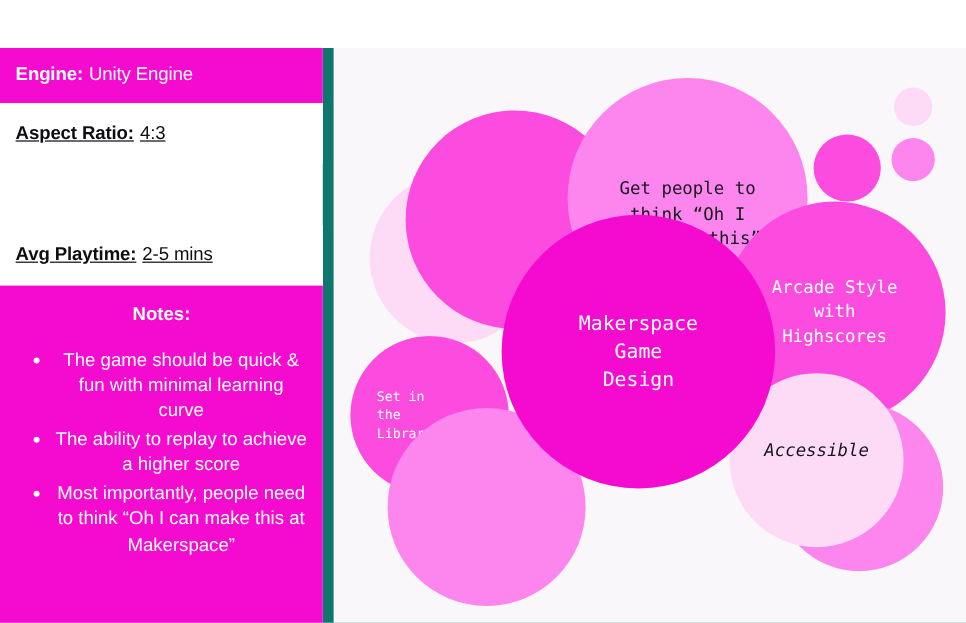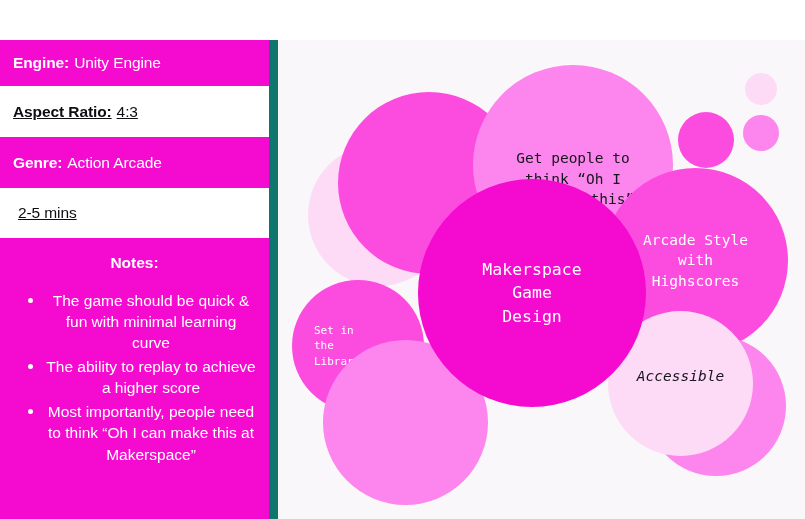--- a/index.html
+++ b/index.html
@@ -107,26 +107,23 @@
     <div class="spec-row magenta" id="row-engine">
       <span class="k">Engine:</span>
       <span class="v">Unity Engine</span>
     </div>
 
     <div class="spec-row plain" id="row-aspect-ratio">
       <span class="k">Aspect Ratio:</span>
       <span class="v">4:3</span>
     </div>
 
-    <div class="spec-row magenta" id="row-genre">
-      <span class="k">Genre:</span>
-      <span class="v">Action Arcade</span>
-    </div>
 
     <div class="spec-row plain" id="row-avg-playtime">
+      <span class="k">Avg Playtime:</span>
       <span class="v">2-5 mins</span>
     </div>
 
     <div id="notes-block">
       <div id="notes-title">Notes:</div>
       <ul id="notes-list">
           <li>The game should be quick &amp; fun with minimal learning curve</li>
           <li>The ability to replay to achieve a higher score</li>
           <li>Most importantly, people need to think “Oh I can make this at Makerspace”</li>
         </ul>

